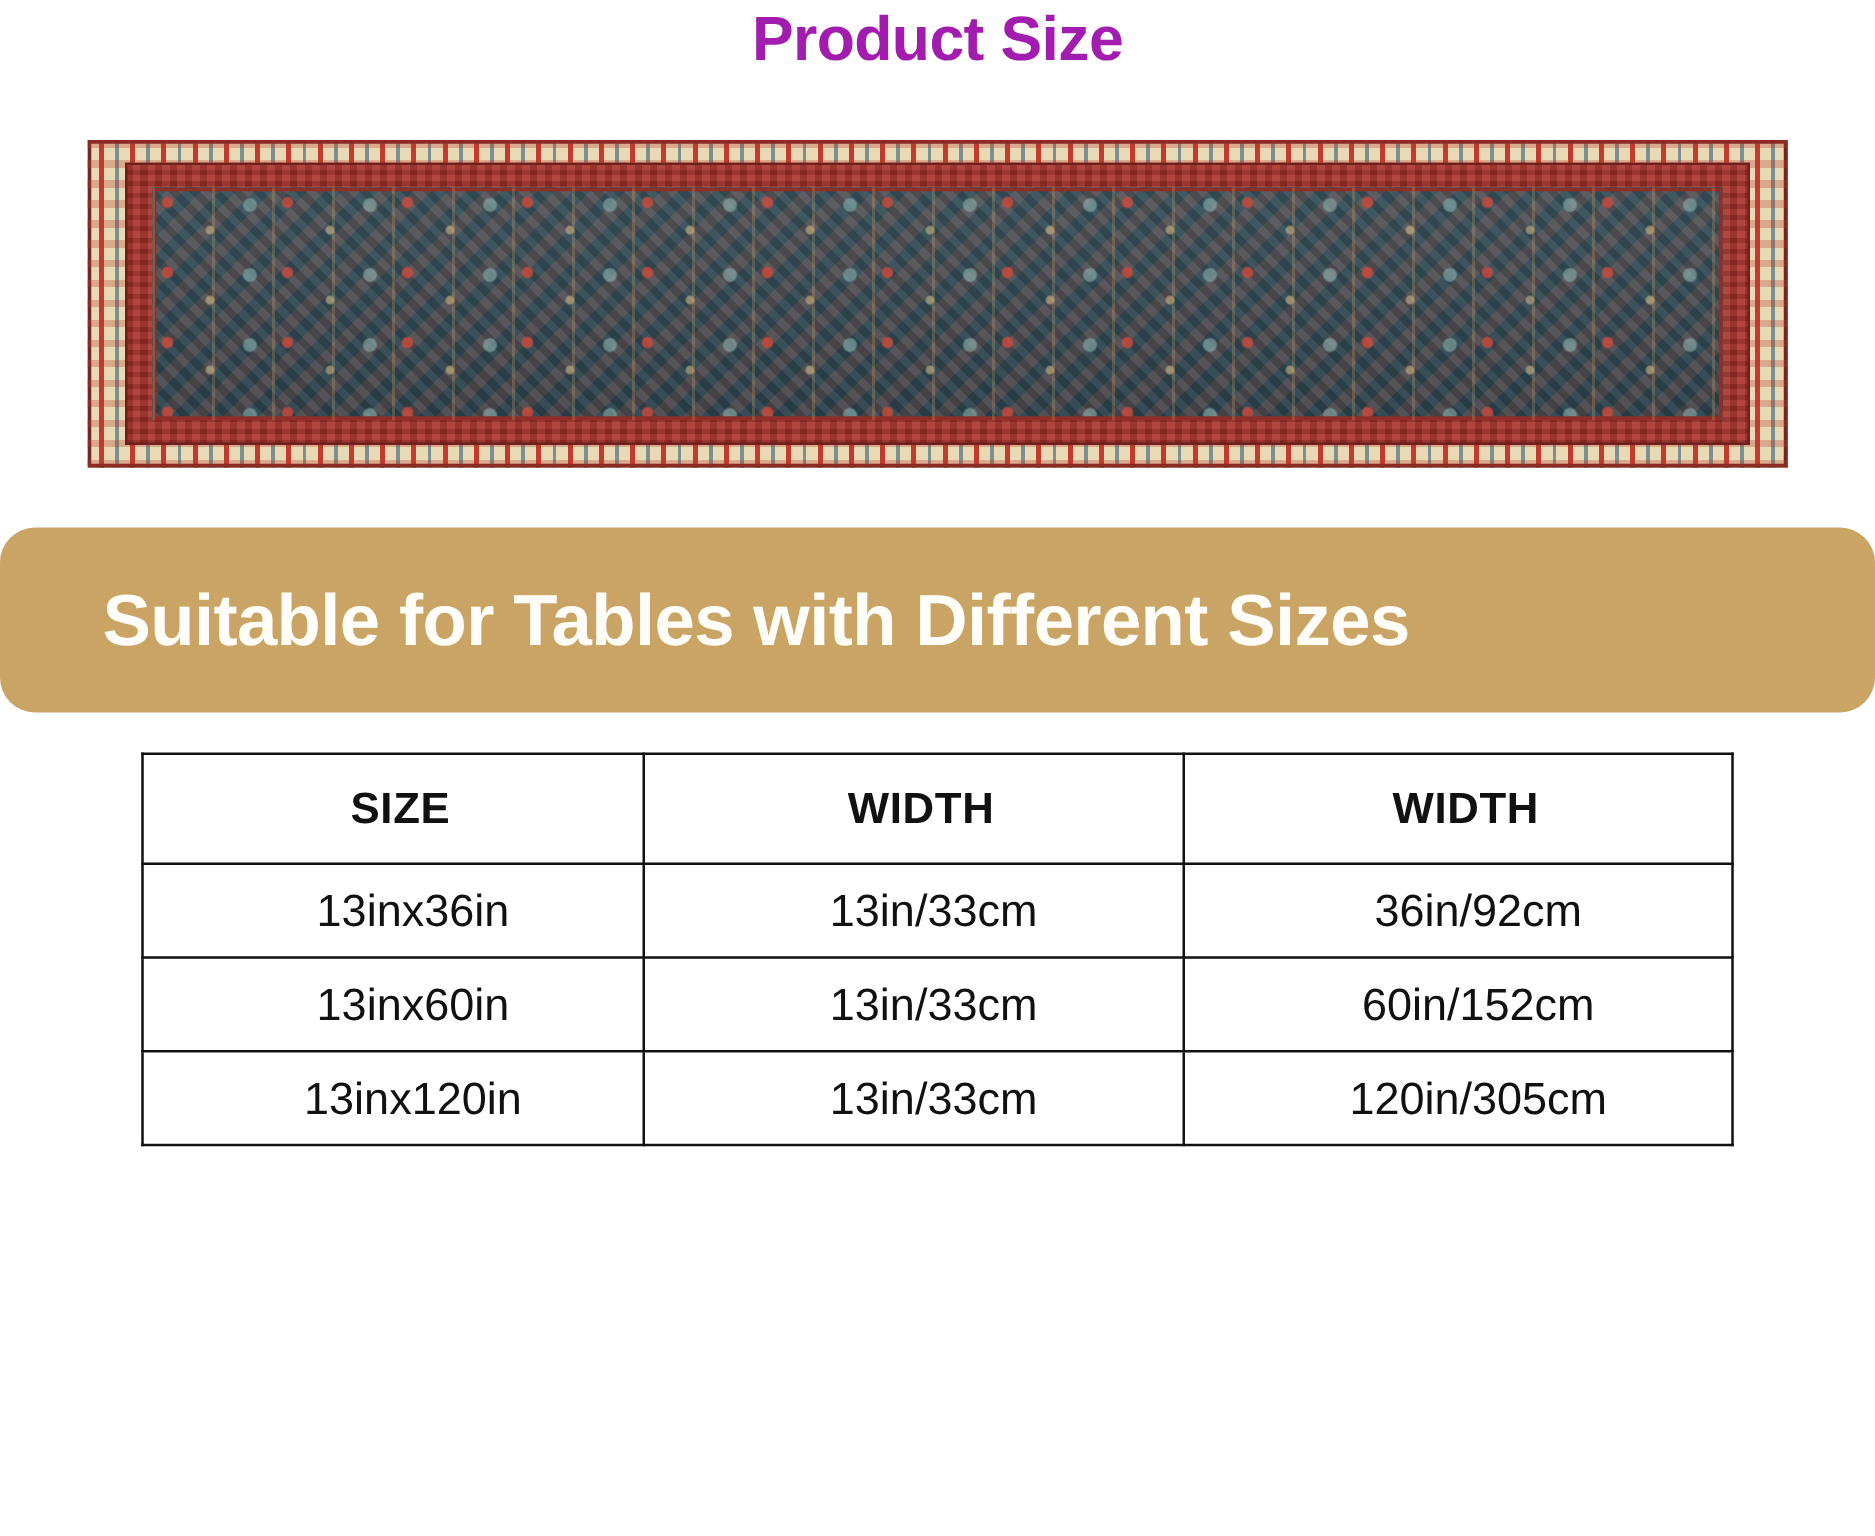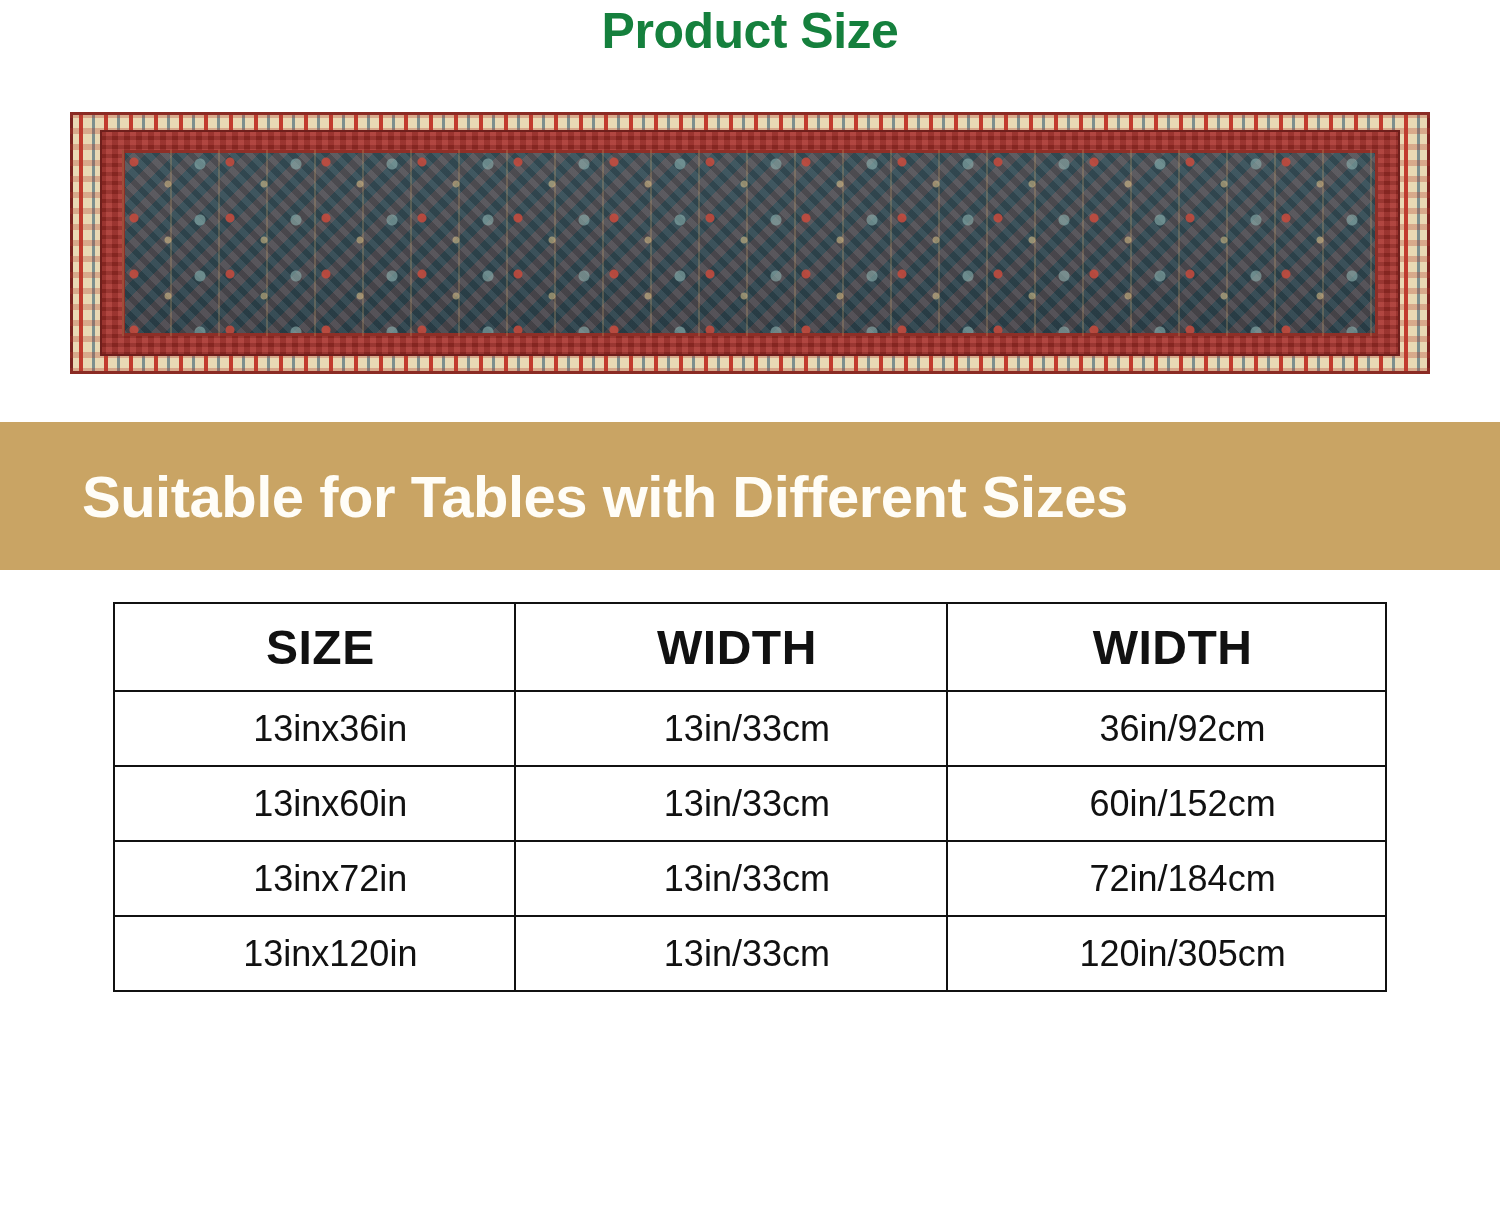--- a/index.html
+++ b/index.html
@@ -14,21 +14,21 @@
     color: #000;
     position: relative;
     overflow: hidden;
   }
 
   
   .product-title {
     text-align: center;
     font-size: 50px;
     font-weight: bold;
-    color: #15803d;
+    color: #a21caf;
     letter-spacing: -0.5px;
     padding-top: 2px;
     height: 62px;
     line-height: 58px;
   }
 
   
   .rug-wrap {
     margin: 48px 70px 0 70px;
     height: 262px;
@@ -99,20 +99,21 @@
         rgba(210,170,110,0.25) 0 2px, transparent 2px 48px);
   }
 
   
   .banner {
     margin-top: 48px;
     height: 148px;
     background: #c9a464;
     display: flex;
     align-items: center;
+    border-radius: 28px;
   }
   .banner-text {
     color: #fffdf7;
     font-size: 58px;
     font-weight: bold;
     padding-left: 82px;
     letter-spacing: -0.5px;
   }
 
   
@@ -127,21 +128,21 @@
   th, td {
     border: 2px solid #111;
     text-align: center;
     font-size: 36px;
     height: 73px;
     padding: 0;
     color: #111;
   }
   th {
     font-weight: bold;
-    font-size: 48px;
+    font-size: 35px;
     height: 86px;
     letter-spacing: 0.5px;
     padding-left: 12px;
   }
   td { font-weight: normal; padding-left: 32px; }
   col.c1 { width: 31.5%; }
   col.c2 { width: 34%; }
   col.c3 { width: 34.5%; }
 </style>
 </head>
@@ -182,25 +183,20 @@
           <td>13inx36in</td>
           <td>13in/33cm</td>
           <td>36in/92cm</td>
         </tr>
         <tr>
           <td>13inx60in</td>
           <td>13in/33cm</td>
           <td>60in/152cm</td>
         </tr>
         <tr>
-          <td>13inx72in</td>
-          <td>13in/33cm</td>
-          <td>72in/184cm</td>
-        </tr>
-        <tr>
           <td>13inx120in</td>
           <td>13in/33cm</td>
           <td>120in/305cm</td>
         </tr>
       </tbody>
     </table>
   </div>
 
 </div>
 

